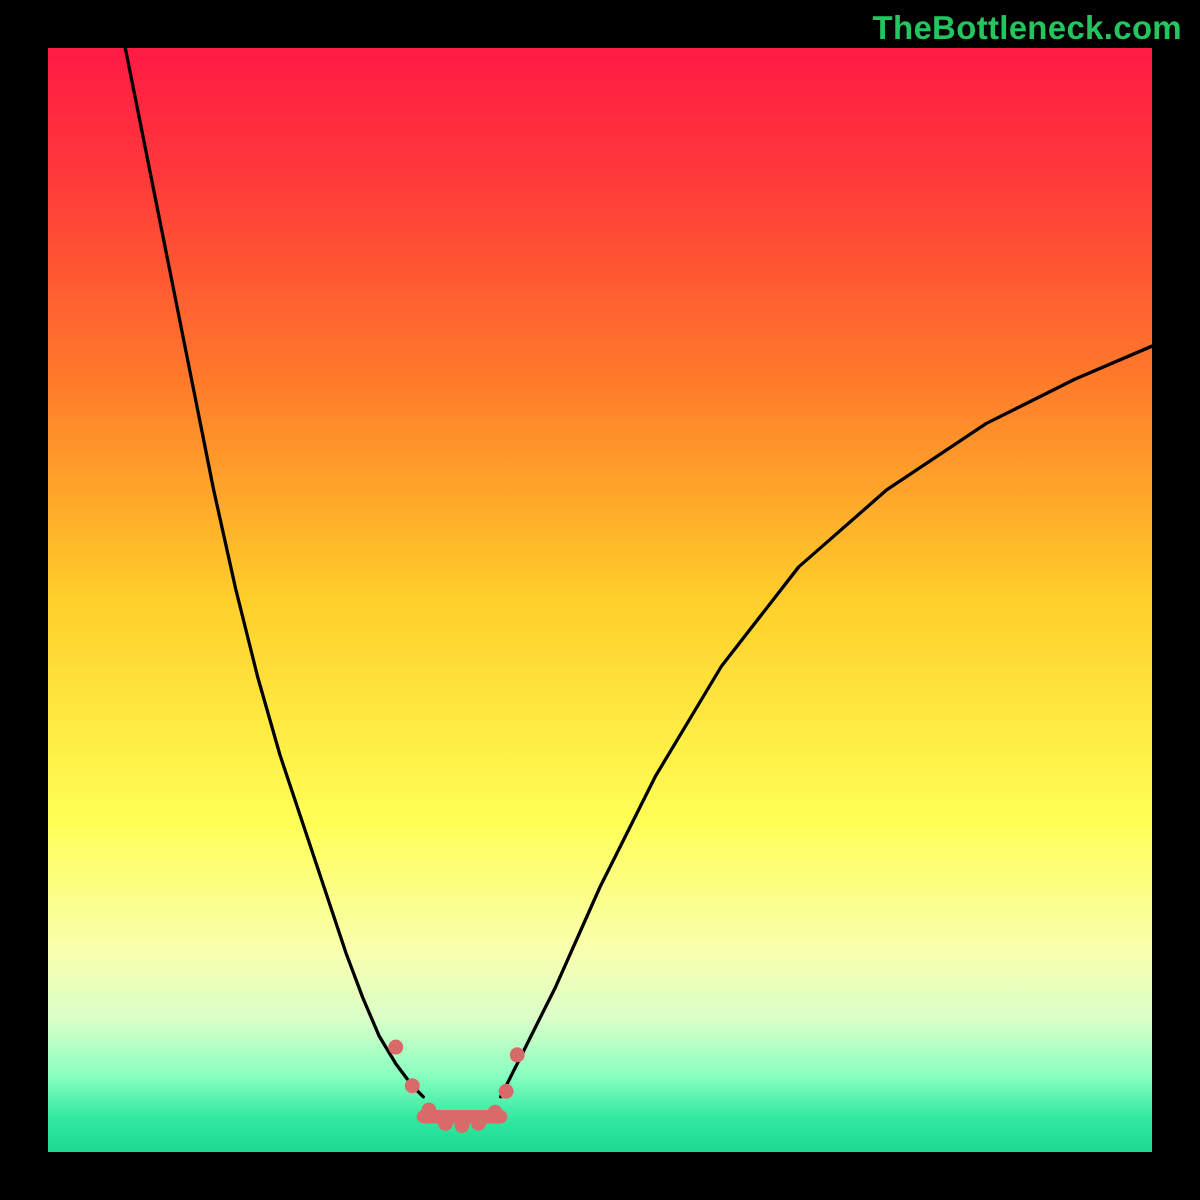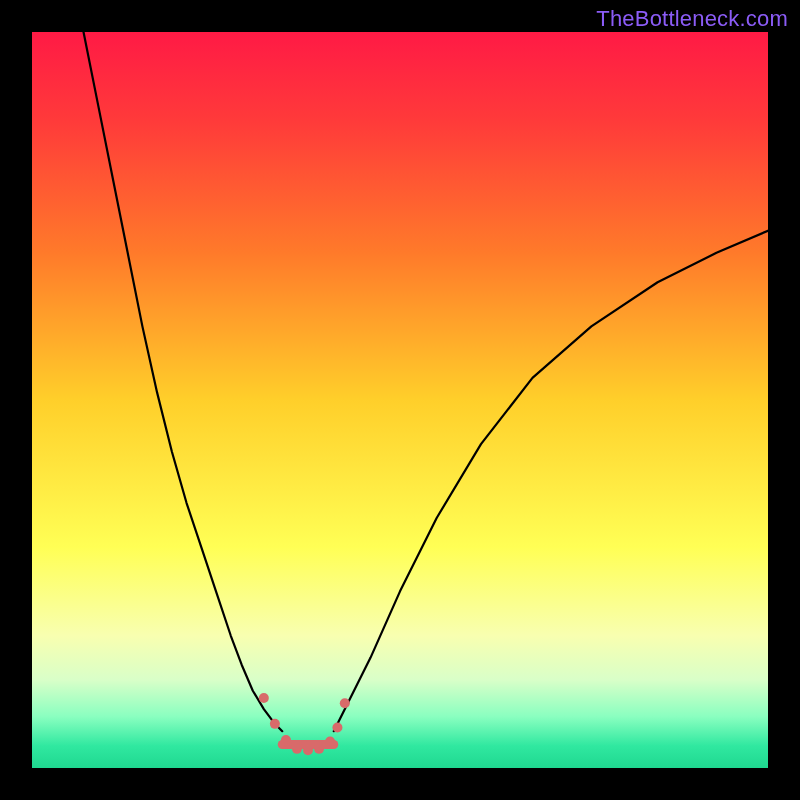--- a/index.html
+++ b/index.html
@@ -23,23 +23,23 @@
     position: absolute;
     left: 32px;
     top: 32px;
     width: 736px;
     height: 736px;
   }
   .watermark {
     position: absolute;
     top: 6px;
     right: 12px;
-    color: #8b5cf6;
+    color: #22c55e;
     font-size: 22px;
-    font-weight: 400;
+    font-weight: 700;
     letter-spacing: 0.2px;
     z-index: 10;
   }
 </style>
 </head>
 <body>
 
 <div class="frame">
   <div class="watermark">TheBottleneck.com</div>
   <svg class="plot" viewBox="0 0 736 736" preserveAspectRatio="none">

